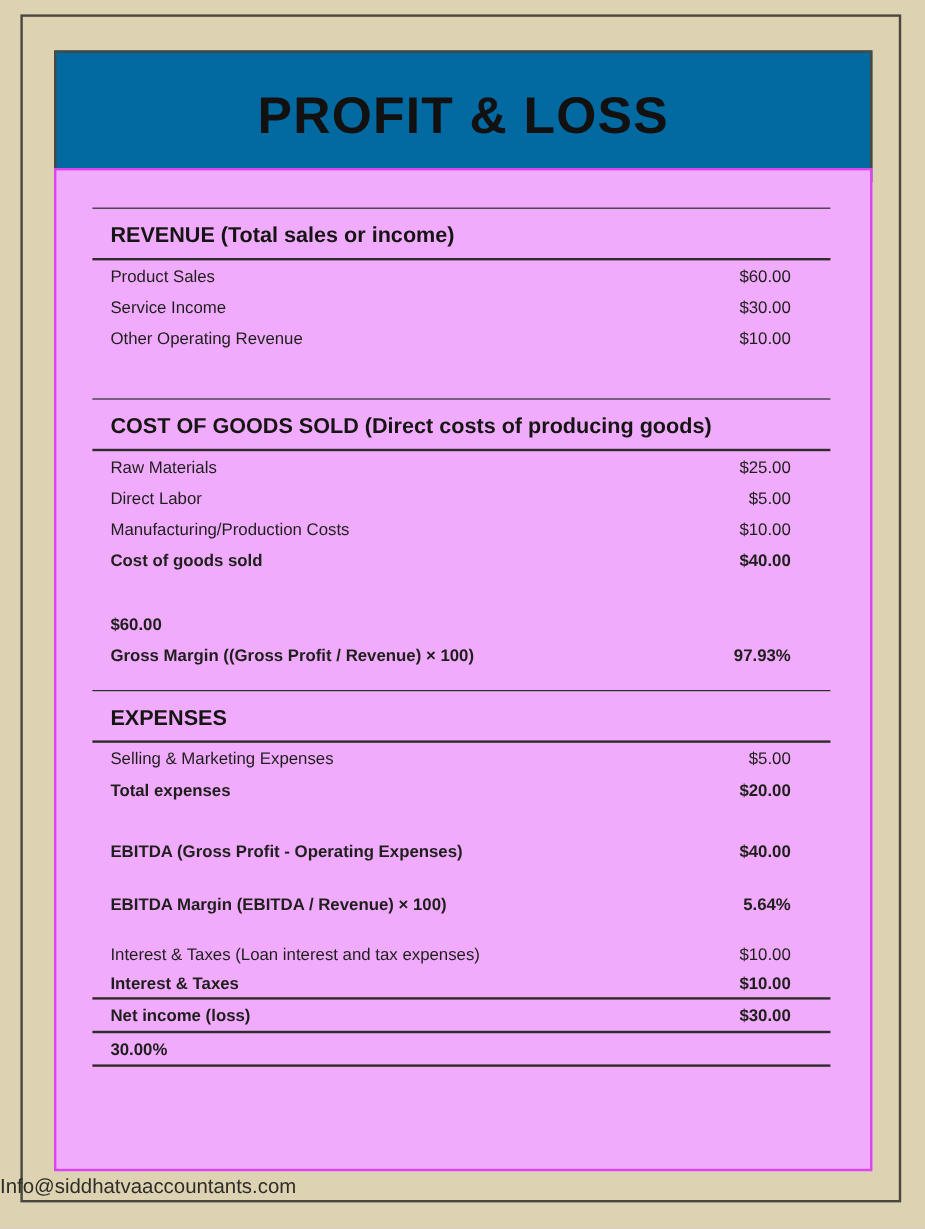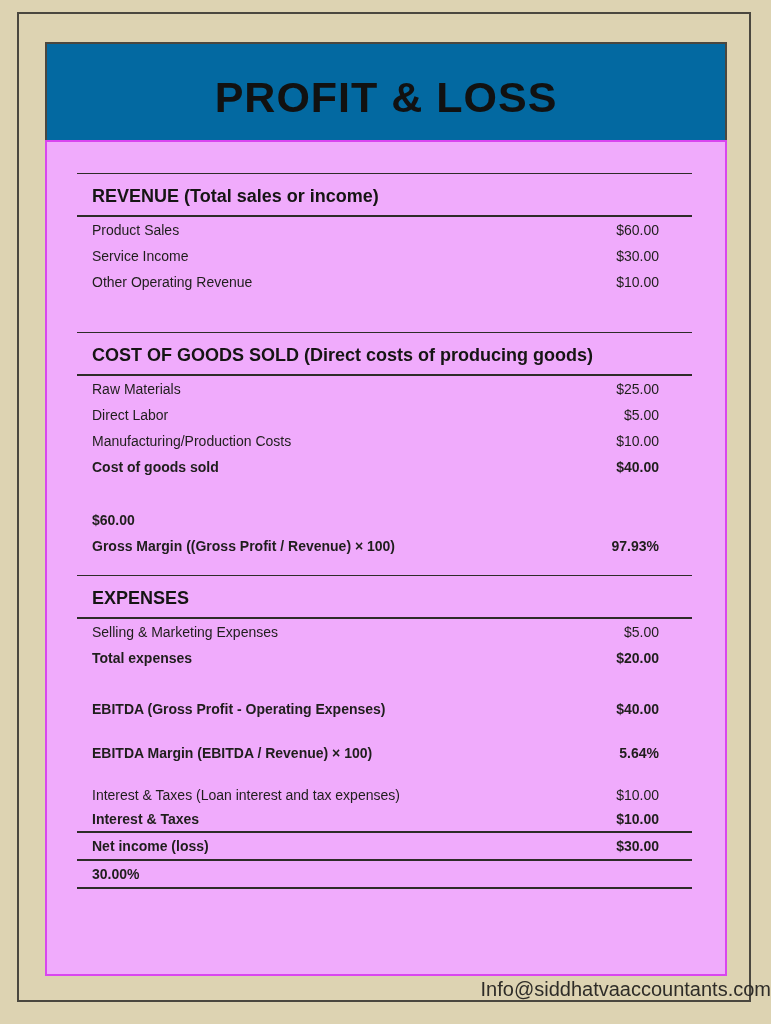--- a/index.html
+++ b/index.html
@@ -63,22 +63,22 @@
   .sec-cogs { margin-top:37px; }
   .blk-gross { margin-top:27px; }
   .sec-expenses { margin-top:16px; }
   .blk-ebitda { margin-top:28px; }
   .blk-interest { margin-top:21px; }
   .blk-net { }
   .rule-bold { border-top:2px solid #2e2c28; }
   .footer {
     position:absolute; left:0; top:977px;
     width:771px; height:24px;
-    text-align:right;
-    font-size:20px;
+    text-align:left;
+    font-size:17px;
     line-height:24px;
     color:#2e2c28;
   }
 </style>
 </head>
 <body>
 
 <div class="outer-frame"></div>
 
 <div class="title-box">

